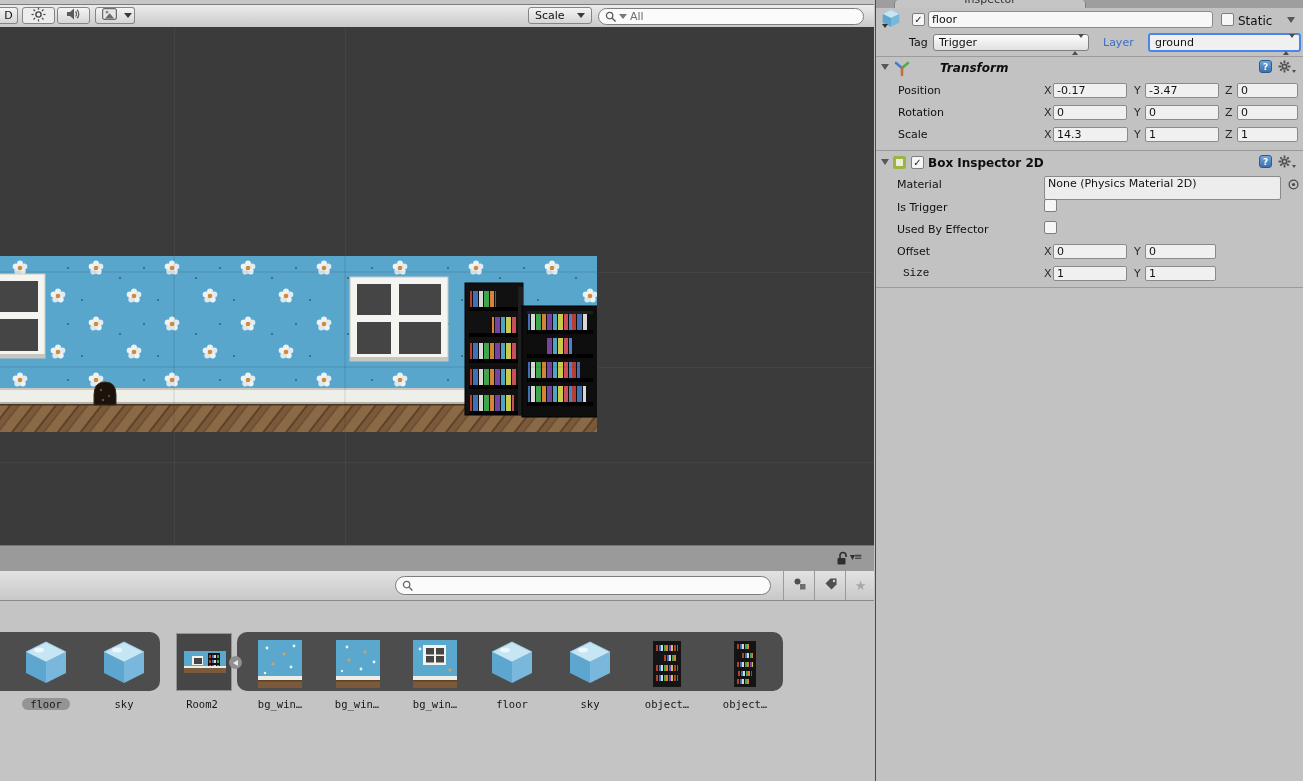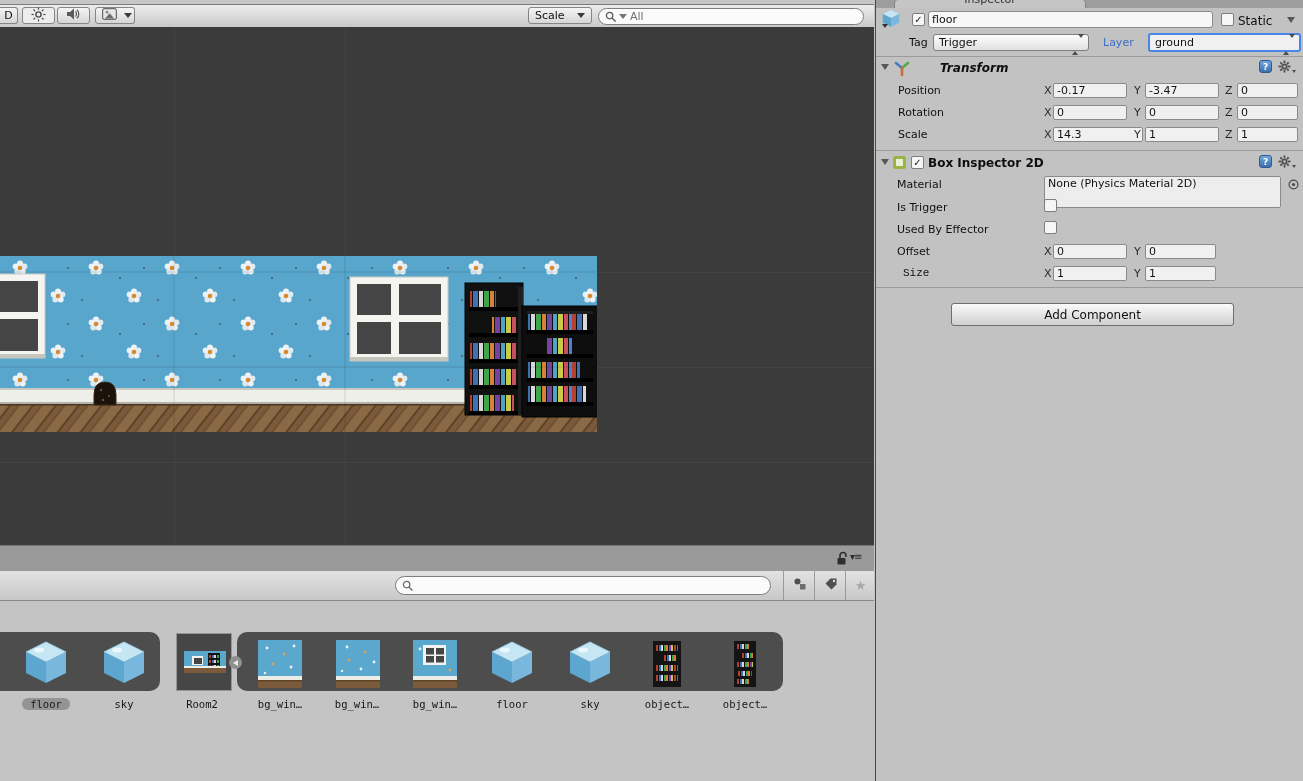--- a/index.html
+++ b/index.html
@@ -475,21 +475,21 @@
     <span class="lbl" style="left:22px;top:106px;">Rotation</span>
     <span class="axis" style="left:168px;top:106px;">X</span>
     <div class="fld" style="left:177px;top:105px;width:74px;">0</div>
     <span class="axis" style="left:258px;top:106px;">Y</span>
     <div class="fld" style="left:269px;top:105px;width:74px;">0</div>
     <span class="axis" style="left:349px;top:106px;">Z</span>
     <div class="fld" style="left:361px;top:105px;width:61px;">0</div>
 
     <span class="lbl" style="left:22px;top:128px;">Scale</span>
     <span class="axis" style="left:168px;top:128px;">X</span>
-    <div class="fld" style="left:177px;top:127px;width:90px;">14.3</div>
+    <div class="fld" style="left:177px;top:127px;width:75px;">14.3</div>
     <span class="axis" style="left:258px;top:128px;">Y</span>
     <div class="fld" style="left:269px;top:127px;width:74px;">1</div>
     <span class="axis" style="left:349px;top:128px;">Z</span>
     <div class="fld" style="left:361px;top:127px;width:61px;">1</div>
 
     <div class="sep" style="top:150px;"></div>
 
     <span class="abs t-fold" style="left:5px;top:159px;"></span>
     <div class="abs" style="left:17px;top:156px;width:13px;height:13px;box-sizing:border-box;background:#E9F0D6;border:3px solid #9AB545;border-radius:2px;"></div>
     <div class="cb" style="left:35px;top:156px;">✓</div>
@@ -507,21 +507,21 @@
           <line x1="10.7" y1="2.3" x2="9" y2="4"></line>
             <line x1="4" y1="9" x2="2.3" y2="10.7"></line>
         </g>
         <circle cx="6.5" cy="6.5" r="3.1" fill="#4F4F4F"></circle>
         <circle cx="6.5" cy="6.5" r="1.3" fill="#C2C2C2"></circle>
       </svg>
       <span style="position:absolute;right:0;bottom:0;width:0;height:0;border-left:2.5px solid transparent;border-right:2.5px solid transparent;border-top:3.5px solid #4F4F4F;"></span>
     </div>
 
     <span class="lbl" style="left:21px;top:178px;">Material</span>
-    <div class="fld" style="left:168px;top:176px;width:237px;height:32px;line-height:14px;background:#EDEDED;">None (Physics Material 2D)</div>
+    <div class="fld" style="left:168px;top:176px;width:237px;height:24px;line-height:14px;background:#EDEDED;">None (Physics Material 2D)</div>
     <svg class="abs" style="left:412px;top:179px;" width="11" height="11" viewBox="0 0 11 11">
       <circle cx="5.5" cy="5.5" r="4.4" fill="none" stroke="#4A4A4A" stroke-width="1.2"></circle>
       <circle cx="5.5" cy="5.5" r="1.6" fill="#4A4A4A"></circle>
     </svg>
 
     <span class="lbl" style="left:21px;top:201px;">Is Trigger</span>
     <div class="cb" style="left:168px;top:199px;"></div>
 
     <span class="lbl" style="left:21px;top:223px;">Used By Effector</span>
     <div class="cb" style="left:168px;top:221px;"></div>
@@ -533,20 +533,15 @@
     <div class="fld" style="left:269px;top:244px;width:71px;">0</div>
 
     <span class="lbl" style="left:27px;top:267px;font-family:Liberation Mono, monospace;">Size</span>
     <span class="axis" style="left:168px;top:267px;">X</span>
     <div class="fld" style="left:177px;top:266px;width:74px;">1</div>
     <span class="axis" style="left:258px;top:267px;">Y</span>
     <div class="fld" style="left:269px;top:266px;width:71px;">1</div>
 
     <div class="sep" style="top:287px;"></div>
 
-    <div class="abs" style="left:75px;top:303px;width:283px;height:23px;border:1px solid #6E6E6E;border-radius:3px;
-         background:linear-gradient(#FAFAFA,#D0D0D0);display:flex;align-items:center;justify-content:center;
-         font-size:12px;box-sizing:border-box;">
-      <span>Add Component</span>
-    </div>
   </div>
 
 </div>
 
 </body></html>

